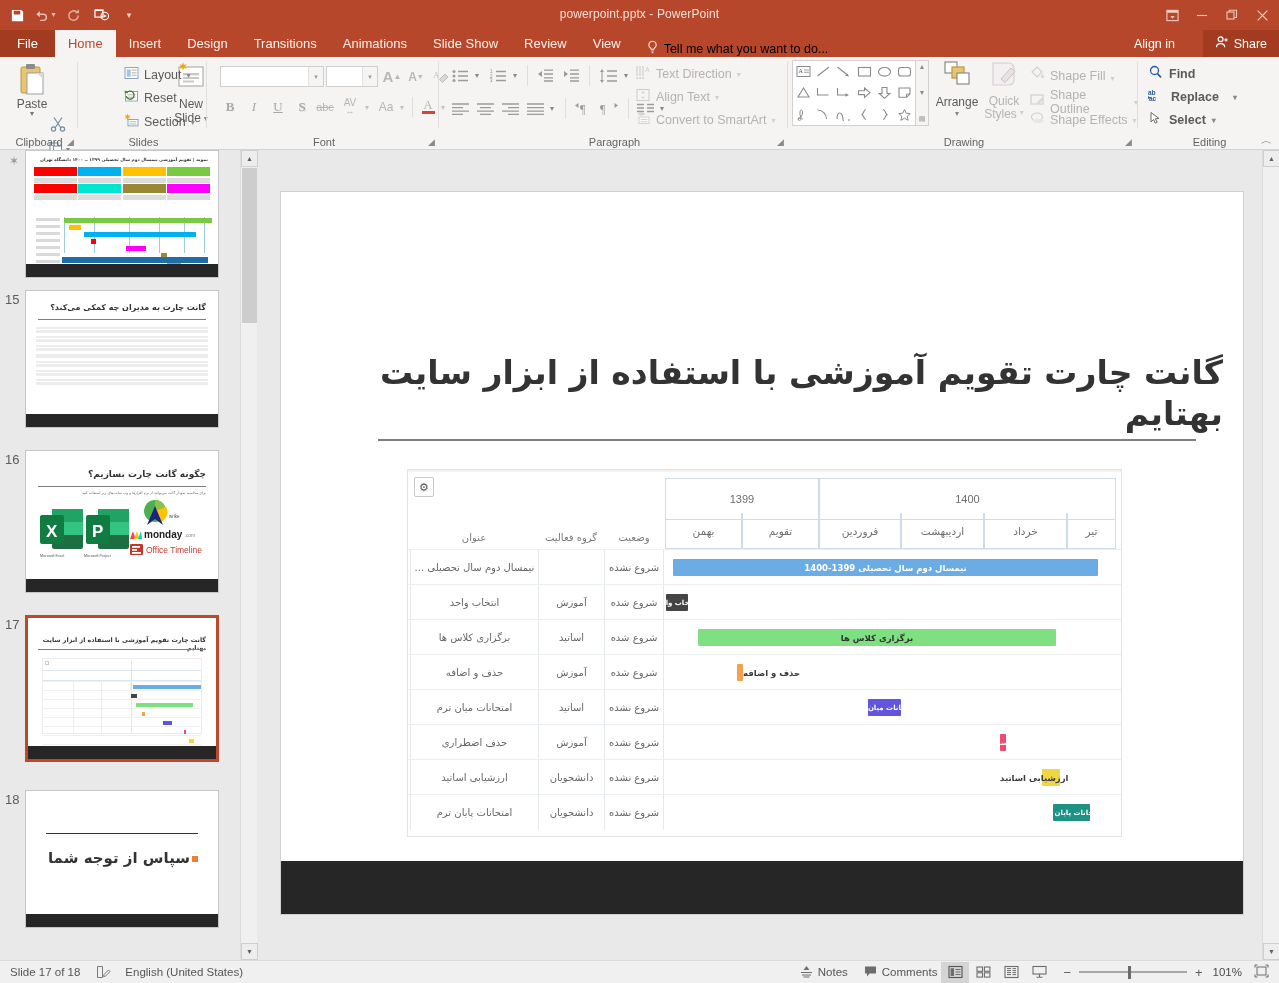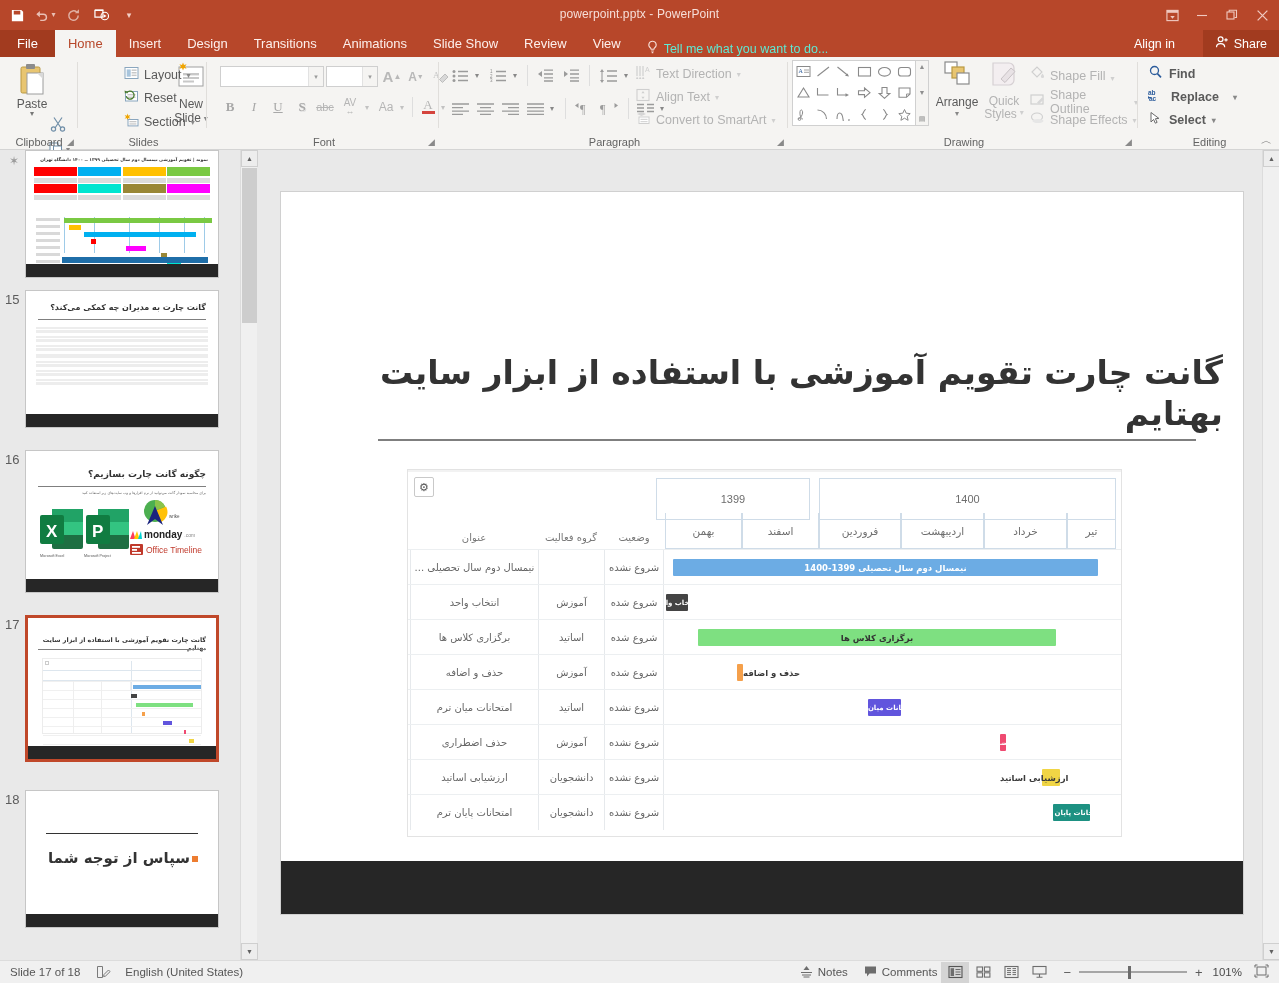--- a/index.html
+++ b/index.html
@@ -40,21 +40,21 @@
     background: #b7472a; display: flex; align-items: flex-end;
   }
   .tab {
     height: 27px; padding: 0 13px; display: flex; align-items: center;
     font-size: 13px; color: #fdf0ec; white-space: nowrap;
   }
   .tab.active { background: #f5f4f2; color: #b7472a; }
   .tab.file { background: #a23b1f; color: #fff; padding: 0 17px; }
   .tellme {
     display: flex; align-items: center; gap: 5px; margin-left: 12px;
-    font-size: 12.5px; color: #5eead4; font-style: normal;
+    font-size: 12.5px; color: #000000; font-style: normal;
   }
   .tellme .bulb { font-size: 13px; }
   .signin {
     position: absolute; right: 104px; top: 0; height: 27px; display: flex; align-items: center;
     font-size: 12.5px; color: #fff;
   }
   .share {
     position: absolute; right: 0; top: 0; height: 27px; display: flex; align-items: center;
     gap: 5px; padding: 0 12px; font-size: 12.5px; color: #fff; background: #a23b1f;
   }
@@ -1037,29 +1037,29 @@
 <div class="canvasarea">
   <div class="slide">
 
     <div class="slide-title">گانت چارت تقویم آموزشی با استفاده از ابزار سایت بهتایم</div>
     <div class="title-rule"></div>
 
     <div class="gantt">
       <div class="gantt-top"></div>
       <div class="gear-box">⚙</div>
 
-      <div class="yearhdr" style="left:248px; width:154px; top:8px;">1399</div>
+      <div class="yearhdr" style="left:257px; width:154px; top:8px;">1399</div>
       <div class="yearhdr" style="left:411px; width:297px; top:8px;">1400</div>
 
       <div class="colhdr" style="left:2px; width:128px;">عنوان</div>
       <div class="colhdr" style="left:130px; width:66px;">گروه فعالیت</div>
       <div class="colhdr" style="left:196px; width:60px;">وضعیت</div>
 
       <div class="monthhdr" style="left:257px; width:77px;">بهمن</div>
-      <div class="monthhdr" style="left:334px; width:77px;">اسفند</div>
+      <div class="monthhdr" style="left:334px; width:77px;">تقویم</div>
       <div class="monthhdr" style="left:411px; width:82px;">فروردین</div>
       <div class="monthhdr" style="left:493px; width:83px;">اردیبهشت</div>
       <div class="monthhdr" style="left:576px; width:83px;">خرداد</div>
       <div class="monthhdr" style="left:659px; width:49px;">تیر</div>
 
       <div class="grow" style="top:79px;">
         <div class="gcell title-cell" style="left:2px; width:128px;">نیمسال دوم سال تحصیلی ...</div>
         <div class="gcell" style="left:130px; width:66px;"></div>
         <div class="gcell" style="left:196px; width:60px; border-right:1px solid #e6e9ec;">شروع نشده</div>
         <div class="bar" style="left:265px; width:425px; background:#6cace4; color:#ffffff;">نیمسال دوم سال تحصیلی 1399-1400</div>

